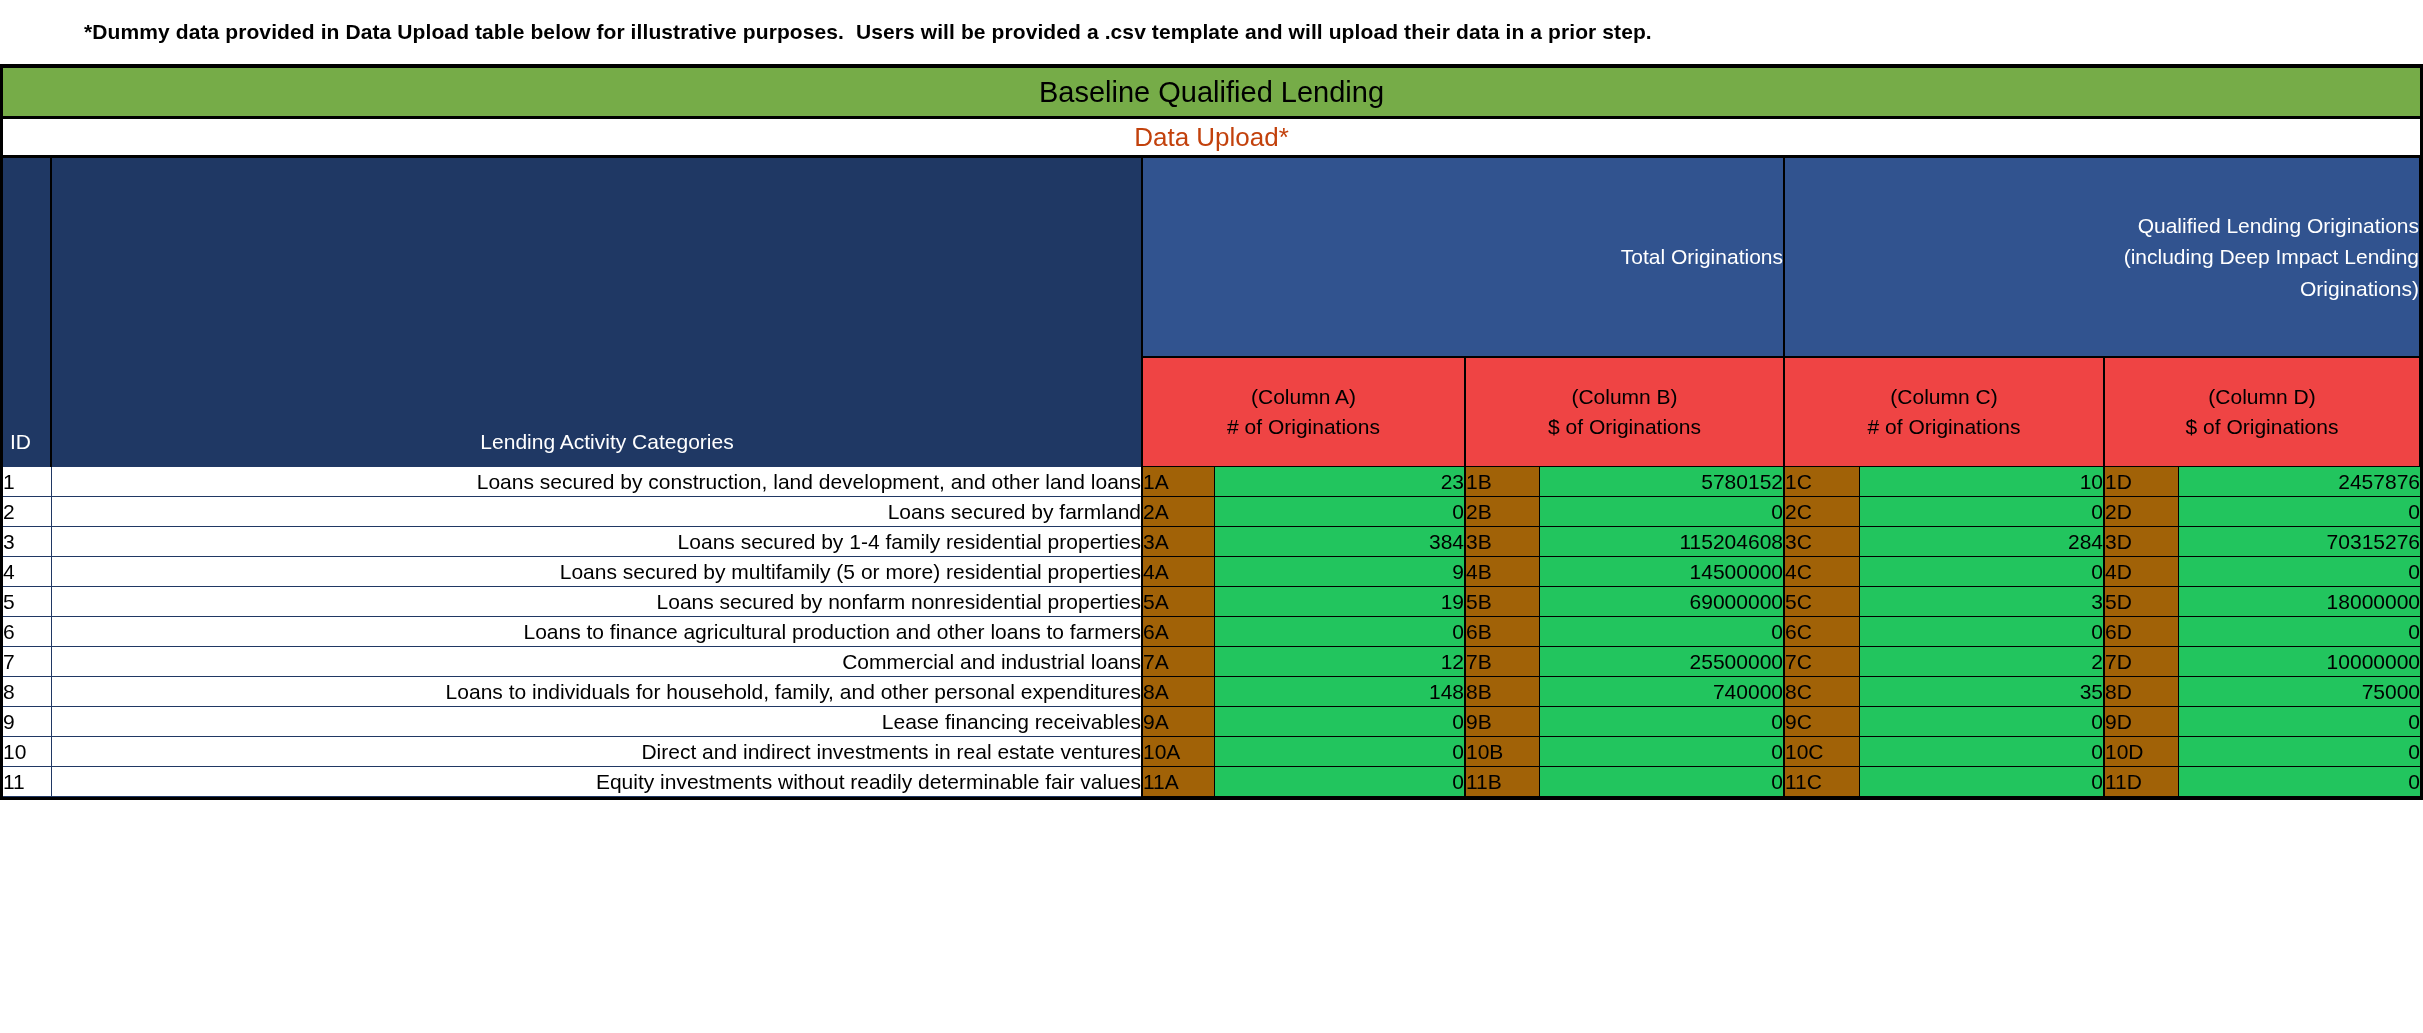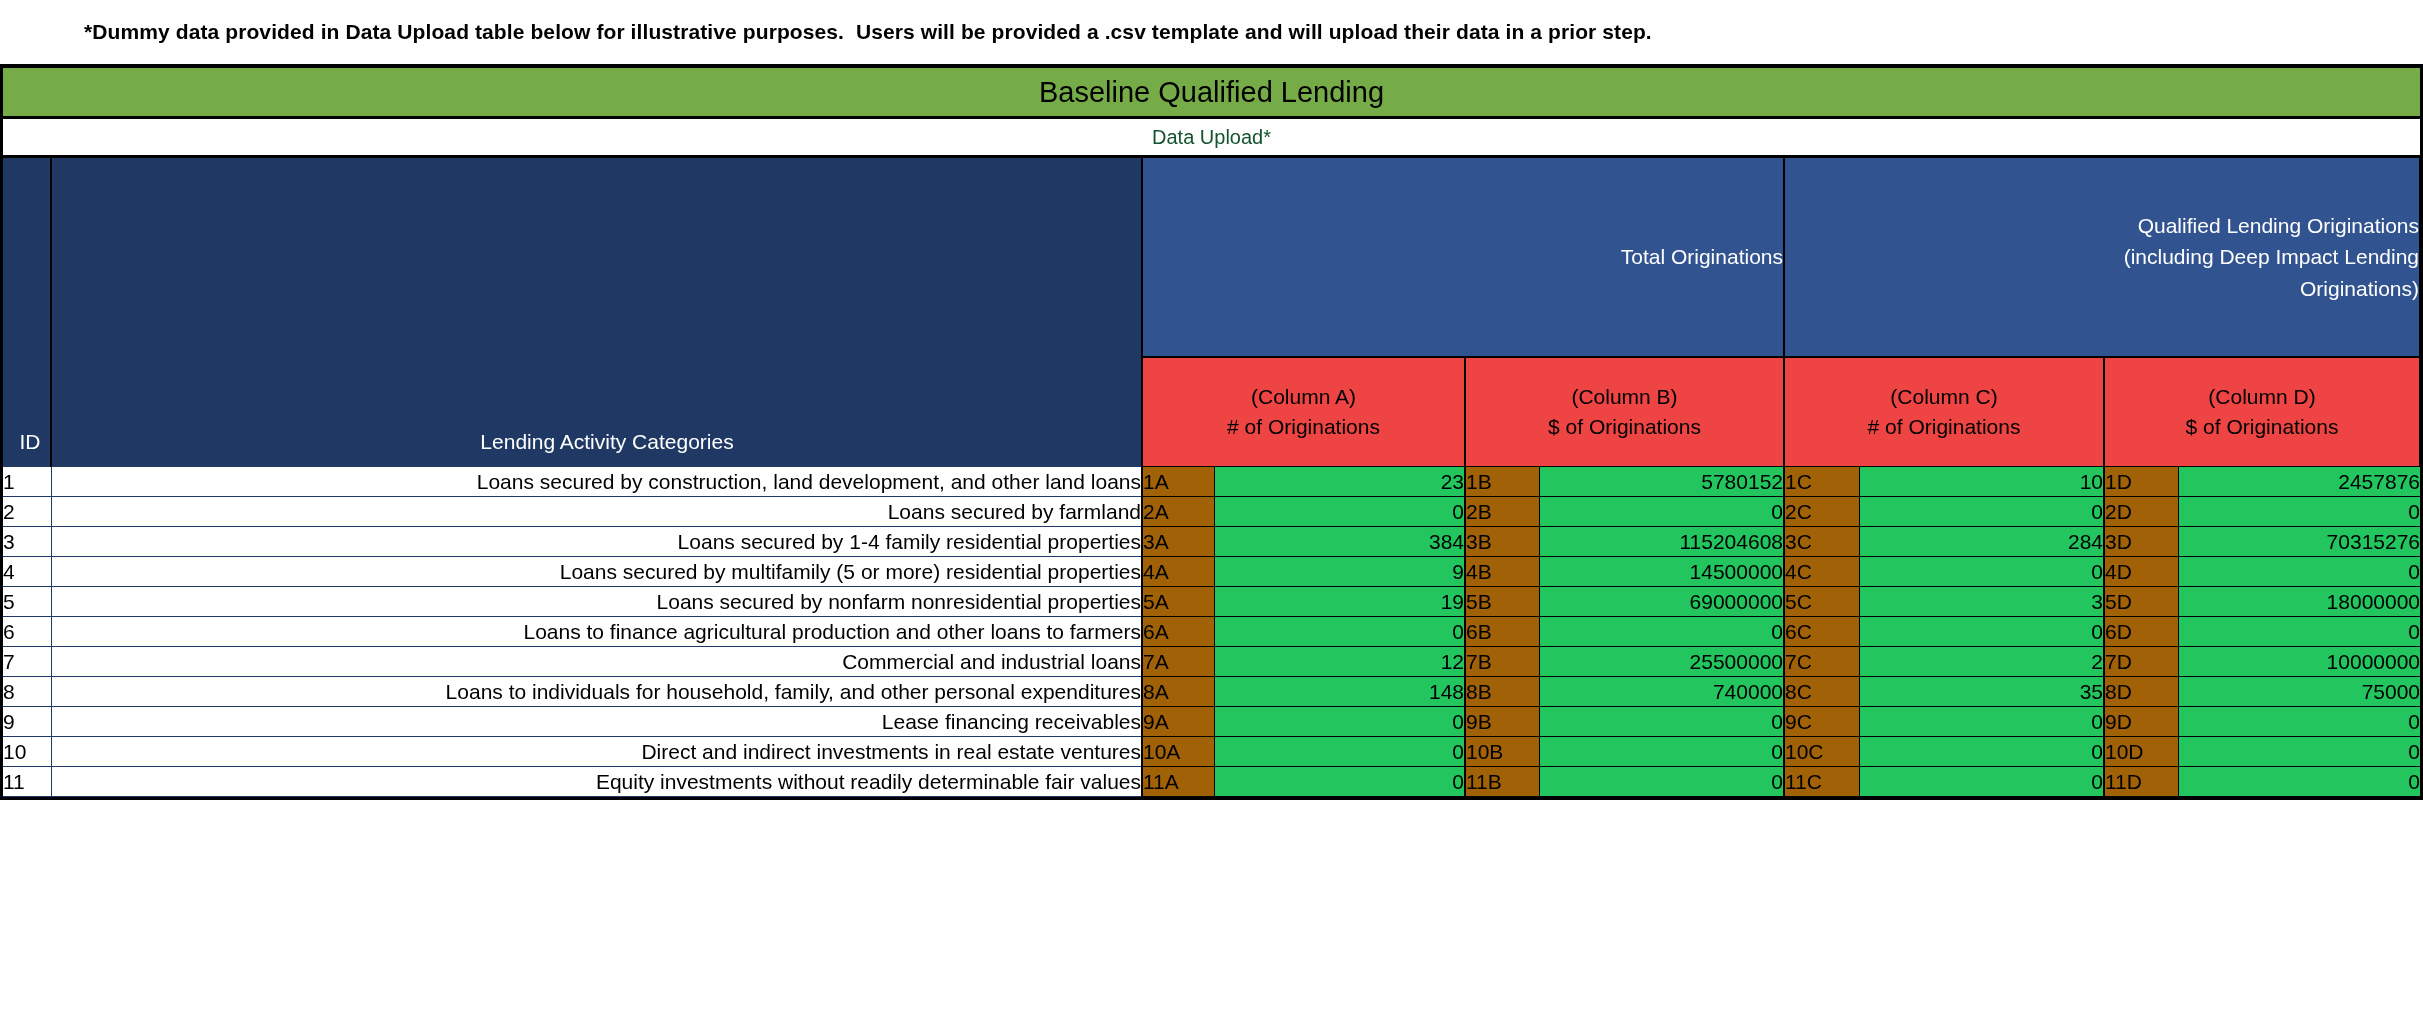--- a/index.html
+++ b/index.html
@@ -57,36 +57,36 @@
     text-align: center;
     font-size: 29px;
     font-weight: bold;
     color: #000000;
     border-bottom: 3px solid #000000;
   }
   .banner-white {
     background: #ffffff;
     height: 36px;
     text-align: center;
-    font-size: 20px;
-    font-weight: bold;
-    color: #14532d;
+    font-size: 26px;
+    font-weight: bold;
+    color: #c2410c;
     border-bottom: 3px solid #000000;
   }
 
   
   .hdr-navy {
     background: #1f3864;
     color: #ffffff;
     font-weight: bold;
     font-size: 21px;
     border-right: 2px solid #000000;
   }
   .hdr-navy.id-cell {
-    text-align: center;
+    text-align: left;
     padding-left: 7px;
     vertical-align: bottom;
     padding-bottom: 12px;
   }
   .hdr-navy.cat-cell {
     text-align: center;
     vertical-align: bottom;
     padding-bottom: 12px;
     padding-left: 21px;
   }

